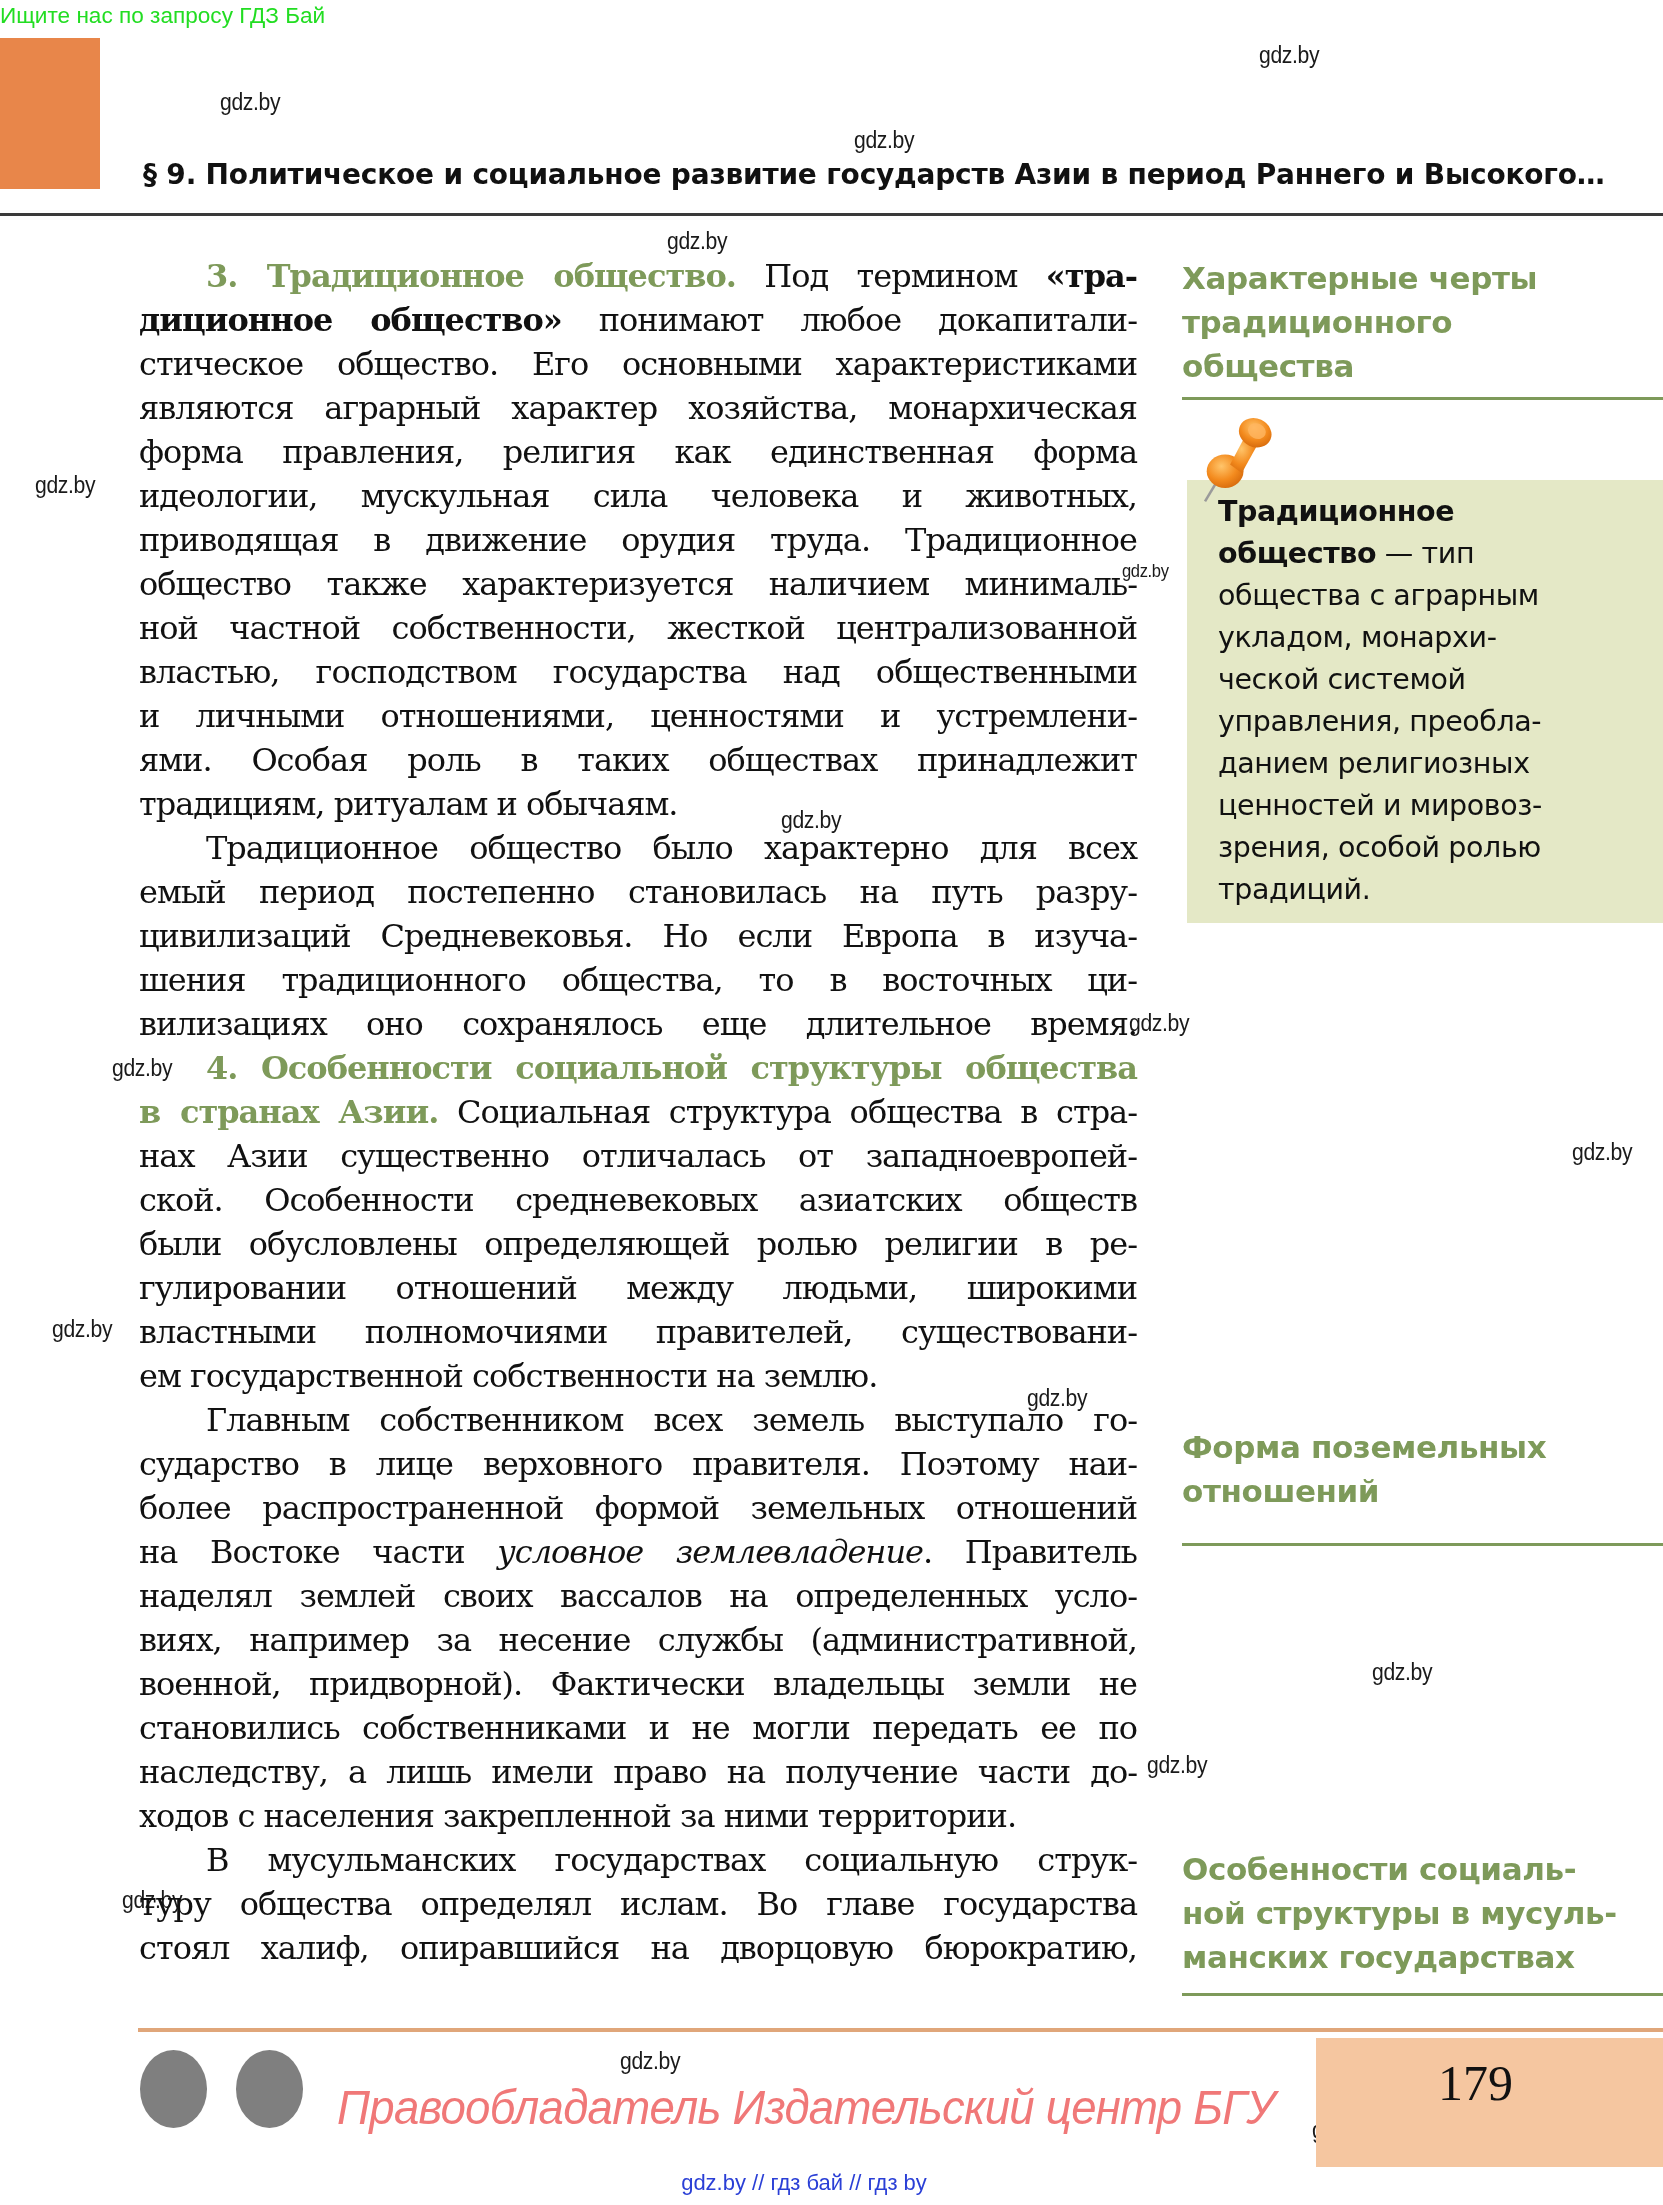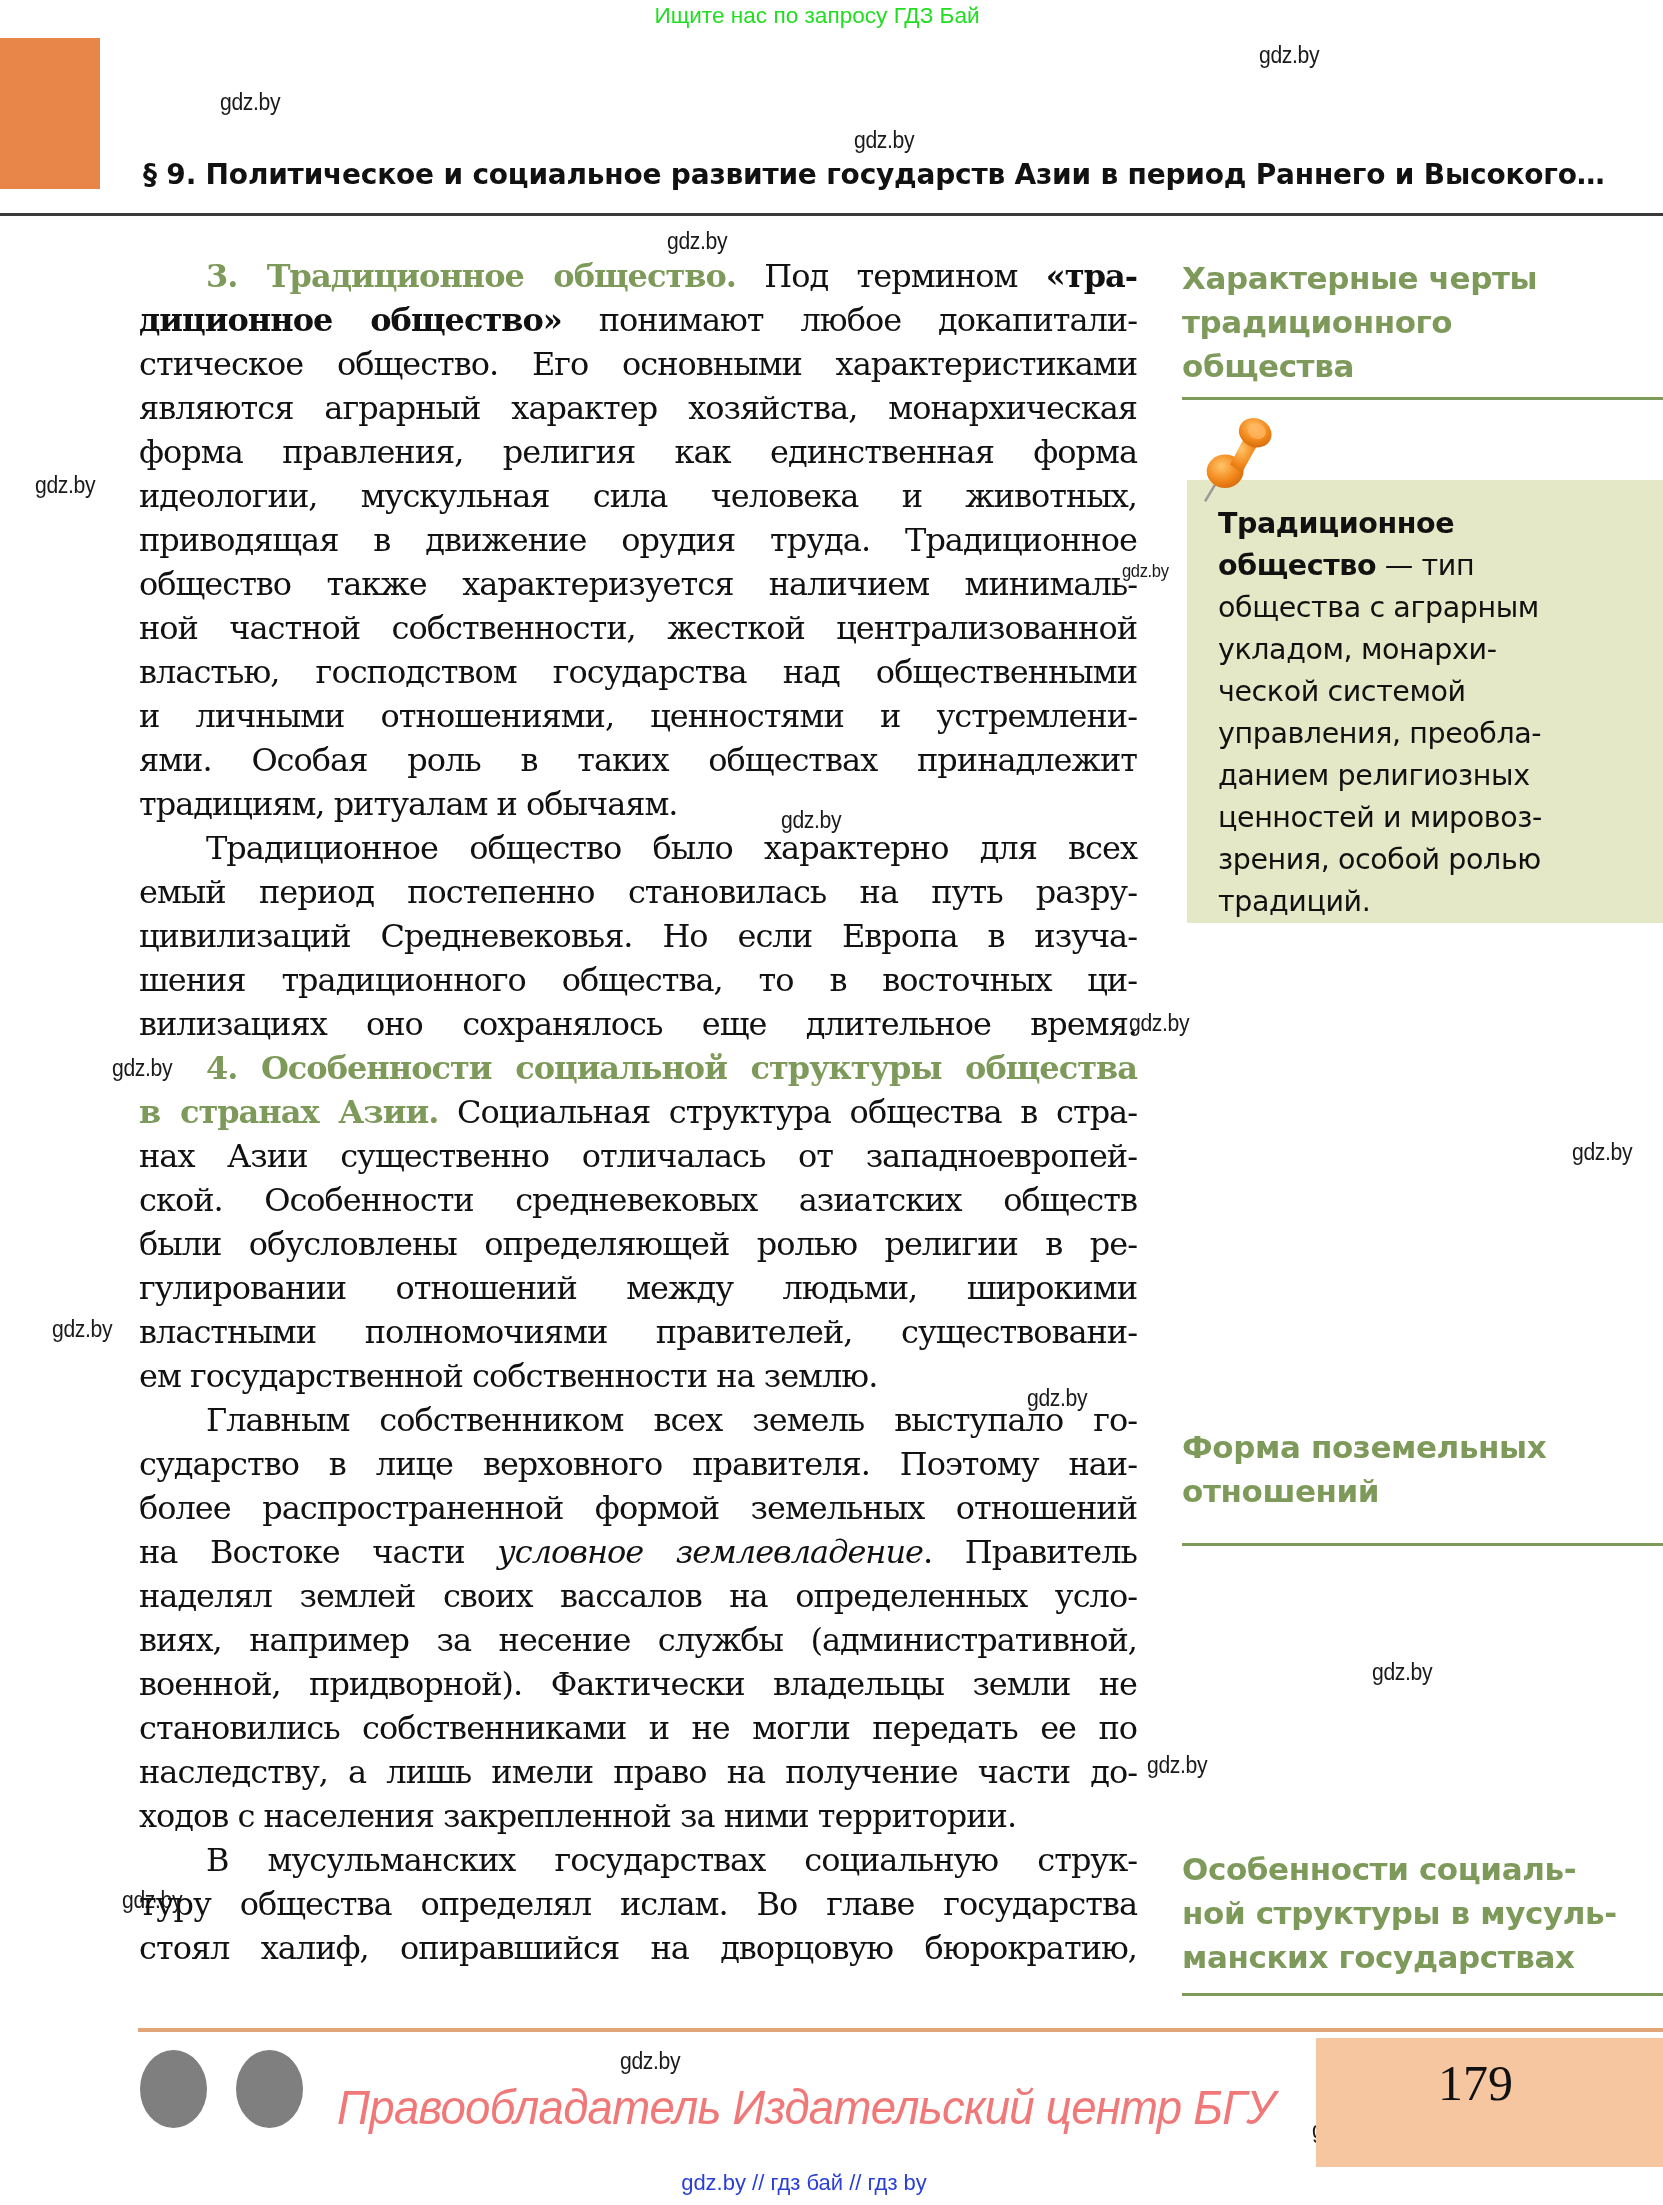--- a/index.html
+++ b/index.html
@@ -1,28 +1,28 @@
 <!DOCTYPE html>
 <html style="font-size:13.4px"><head>
 <meta charset="utf-8">
 <style>
   html, body { margin: 0; padding: 0; background: #ffffff; }
   body { width: 1664px; height: 2205px; position: relative; overflow: hidden; }
   .wm { position: absolute; font-family: "Liberation Sans", sans-serif; font-size: 23.5px; color: #1a1a1a; letter-spacing: -0.4px; white-space: nowrap; transform: scaleX(0.9); transform-origin: left top; }
-  .top-banner { position: absolute; left: 0; top: 3.4px; width: 1634px; text-align: center; font-family: "Liberation Sans", sans-serif; font-size: 22.6px; color: #22dd22; }
+  .top-banner { position: absolute; left: 0; top: 3.4px; width: 1634px; text-align: left; font-family: "Liberation Sans", sans-serif; font-size: 22.6px; color: #22dd22; }
   .orange-block { position: absolute; left: 0; top: 38px; width: 100px; height: 151px; background: #e8864a; }
   .chapter-title { position: absolute; left: 143px; top: 158px; font-family: "DejaVu Sans", sans-serif; font-weight: bold; font-size: 28px; color: #111; white-space: nowrap; letter-spacing: -0.2px; }
   .header-rule { position: absolute; left: 0; top: 213px; width: 1664px; height: 3.4px; background: #3a3a3a; }
 
   .body-col { position: absolute; left: 139px; top: 254px; width: 998px; font-family: "DejaVu Serif", serif; font-size: 32px; line-height: 44px; color: #111; }
   .line { display: block; white-space: nowrap; text-align: justify; text-align-last: justify; height: 44px; letter-spacing: -1px; word-spacing: 0px; }
   .line.last { text-align-last: left; }
   .line.indent { padding-left: 67px; }
   .h-green { color: #7e9a5a; font-weight: bold; }
-  .b { font-weight: bold; margin-top: 12px; }
+  .b { font-weight: bold; }
   .i { font-style: italic; }
 
   .side-head { position: absolute; left: 1182px; font-family: "DejaVu Sans", sans-serif; font-size: 31px; line-height: 44px; color: #7e9a5a; font-weight: bold; letter-spacing: -0.4px; }
   .side-rule { position: absolute; left: 1182px; width: 481px; height: 3.4px; background: #7e9a5a; }
 
   .def-box { position: absolute; left: 1187px; top: 480px; width: 476px; height: 443px; background: #e4e8c6; }
   .def-text { position: absolute; left: 1218px; top: 491px; width: 436px; font-family: "DejaVu Sans", sans-serif; font-size: 28.5px; line-height: 42px; color: #111; letter-spacing: -0.4px; }
   .def-text span.l { display: block; white-space: nowrap; }
 
   .pin { position: absolute; left: 1195px; top: 411px; width: 92px; height: 92px; }

